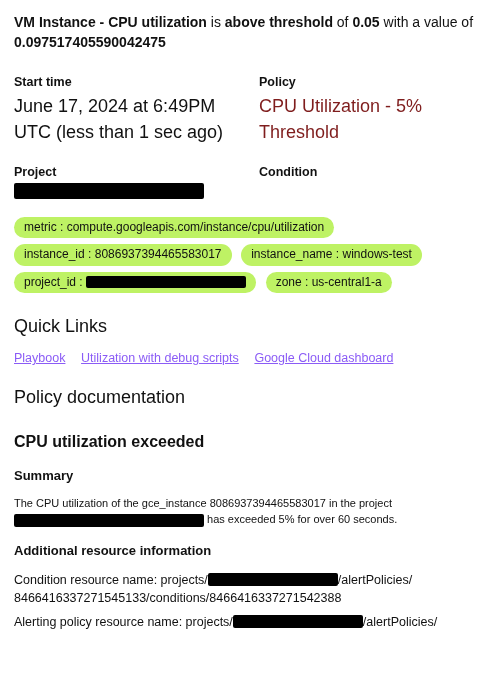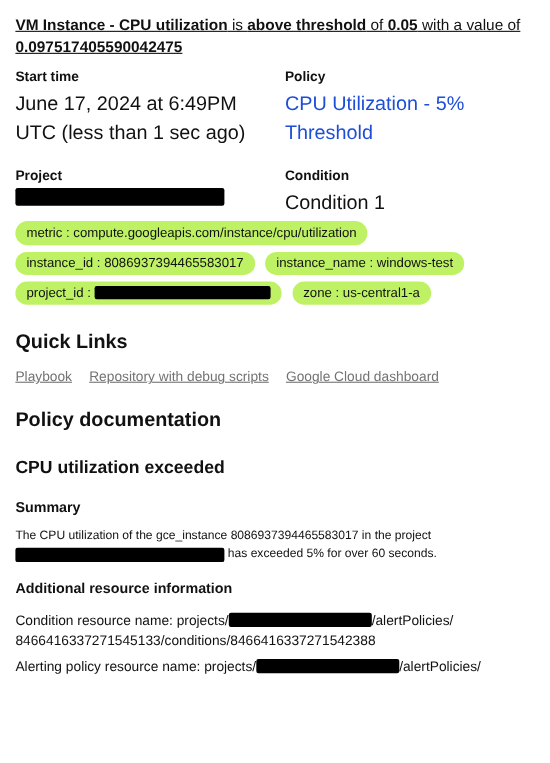--- a/index.html
+++ b/index.html
@@ -5,47 +5,48 @@
   * { box-sizing: border-box; margin: 0; padding: 0; }
   body {
     font-family: Arial, Helvetica, sans-serif;
     font-size: 13px;
     line-height: 1.45;
     color: #111;
     padding: 12px 14px;
     width: 500px;
     background: #fff;
   }
-  .headline { font-size: 14px; margin-bottom: 8px; text-decoration: underline; }
+  .headline { font-size: 14px; margin-bottom: 20px; }
   .headline .b { font-weight: 700; }
   .grid {
     display: grid;
     grid-template-columns: 1fr 1fr;
     column-gap: 18px;
     row-gap: 18px;
+    margin-bottom: 14px;
   }
   .label { font-weight: 700; font-size: 12.5px; margin-bottom: 2px; }
   .val { font-size: 18px; }
-  a.link { color: #1d4ed8; text-decoration: none; }
+  a.link { color: #7f1d1d; text-decoration: none; }
   .redact { display: inline-block; background: #000; color: #000; border-radius: 2px; vertical-align: middle; }
   .redact.block { display: block; height: 16px; width: 190px; margin-top: 2px; }
   .chips { margin-bottom: 18px; }
   .chip {
     display: inline-block;
     background: #bef264;
     border-radius: 12px;
     padding: 2px 10px;
     font-size: 12px;
     margin: 4px 6px 2px 0;
     white-space: nowrap;
   }
   .chip .redact.inline { height: 12px; width: 160px; vertical-align: -2px; }
-  h2 { font-size: 18px; font-weight: 700; margin: 16px 0 10px; }
+  h2 { font-size: 18px; font-weight: 400; margin: 16px 0 10px; }
   h3 { font-size: 16px; font-weight: 800; margin: 20px 0 10px; }
-  .quick-links a { color: #737373; font-size: 12.5px; margin-right: 12px; text-align: center; }
+  .quick-links a { color: #8b5cf6; font-size: 12.5px; margin-right: 12px; text-align: center; }
   .sub { font-weight: 700; font-size: 13px; margin: 14px 0 10px; }
   .body { font-size: 11px; }
   .body .redact.inline { height: 13px; vertical-align: -2px; }
   .res { font-size: 12.5px; margin-bottom: 6px; word-break: break-word; }
   .res .redact.inline { height: 13px; vertical-align: -2px; }
 </style>
 </head>
 <body>
 
 <div class="headline">
@@ -60,36 +61,35 @@
   <div>
     <div class="label">Policy</div>
     <div class="val"><a href="#" class="link">CPU Utilization - 5% Threshold</a></div>
   </div>
   <div>
     <div class="label">Project</div>
     <div class="redact block"></div>
   </div>
   <div>
     <div class="label">Condition</div>
-    <div class="val">Condition 1</div>
   </div>
 </div>
 
 <div class="chips">
   <span class="chip">metric : compute.googleapis.com/instance/cpu/utilization</span><br>
   <span class="chip">instance_id : 8086937394465583017</span>
   <span class="chip">instance_name : windows-test</span><br>
   <span class="chip"><span>project_id : </span><span class="redact inline">&nbsp;</span></span>
   <span class="chip">zone : us-central1-a</span>
 </div>
 
 <h2>Quick Links</h2>
 <div class="quick-links">
   <a href="#">Playbook</a>
-  <a href="#">Repository with debug scripts</a>
+  <a href="#">Utilization with debug scripts</a>
   <a href="#">Google Cloud dashboard</a>
 </div>
 
 <h2>Policy documentation</h2>
 
 <h3>CPU utilization exceeded</h3>
 
 <div class="sub">Summary</div>
 <div class="body">
   <span>The CPU utilization of the gce_instance 8086937394465583017 in the project </span><span class="redact inline" style="width:190px">&nbsp;</span><span> has exceeded 5% for over 60 seconds.</span>

